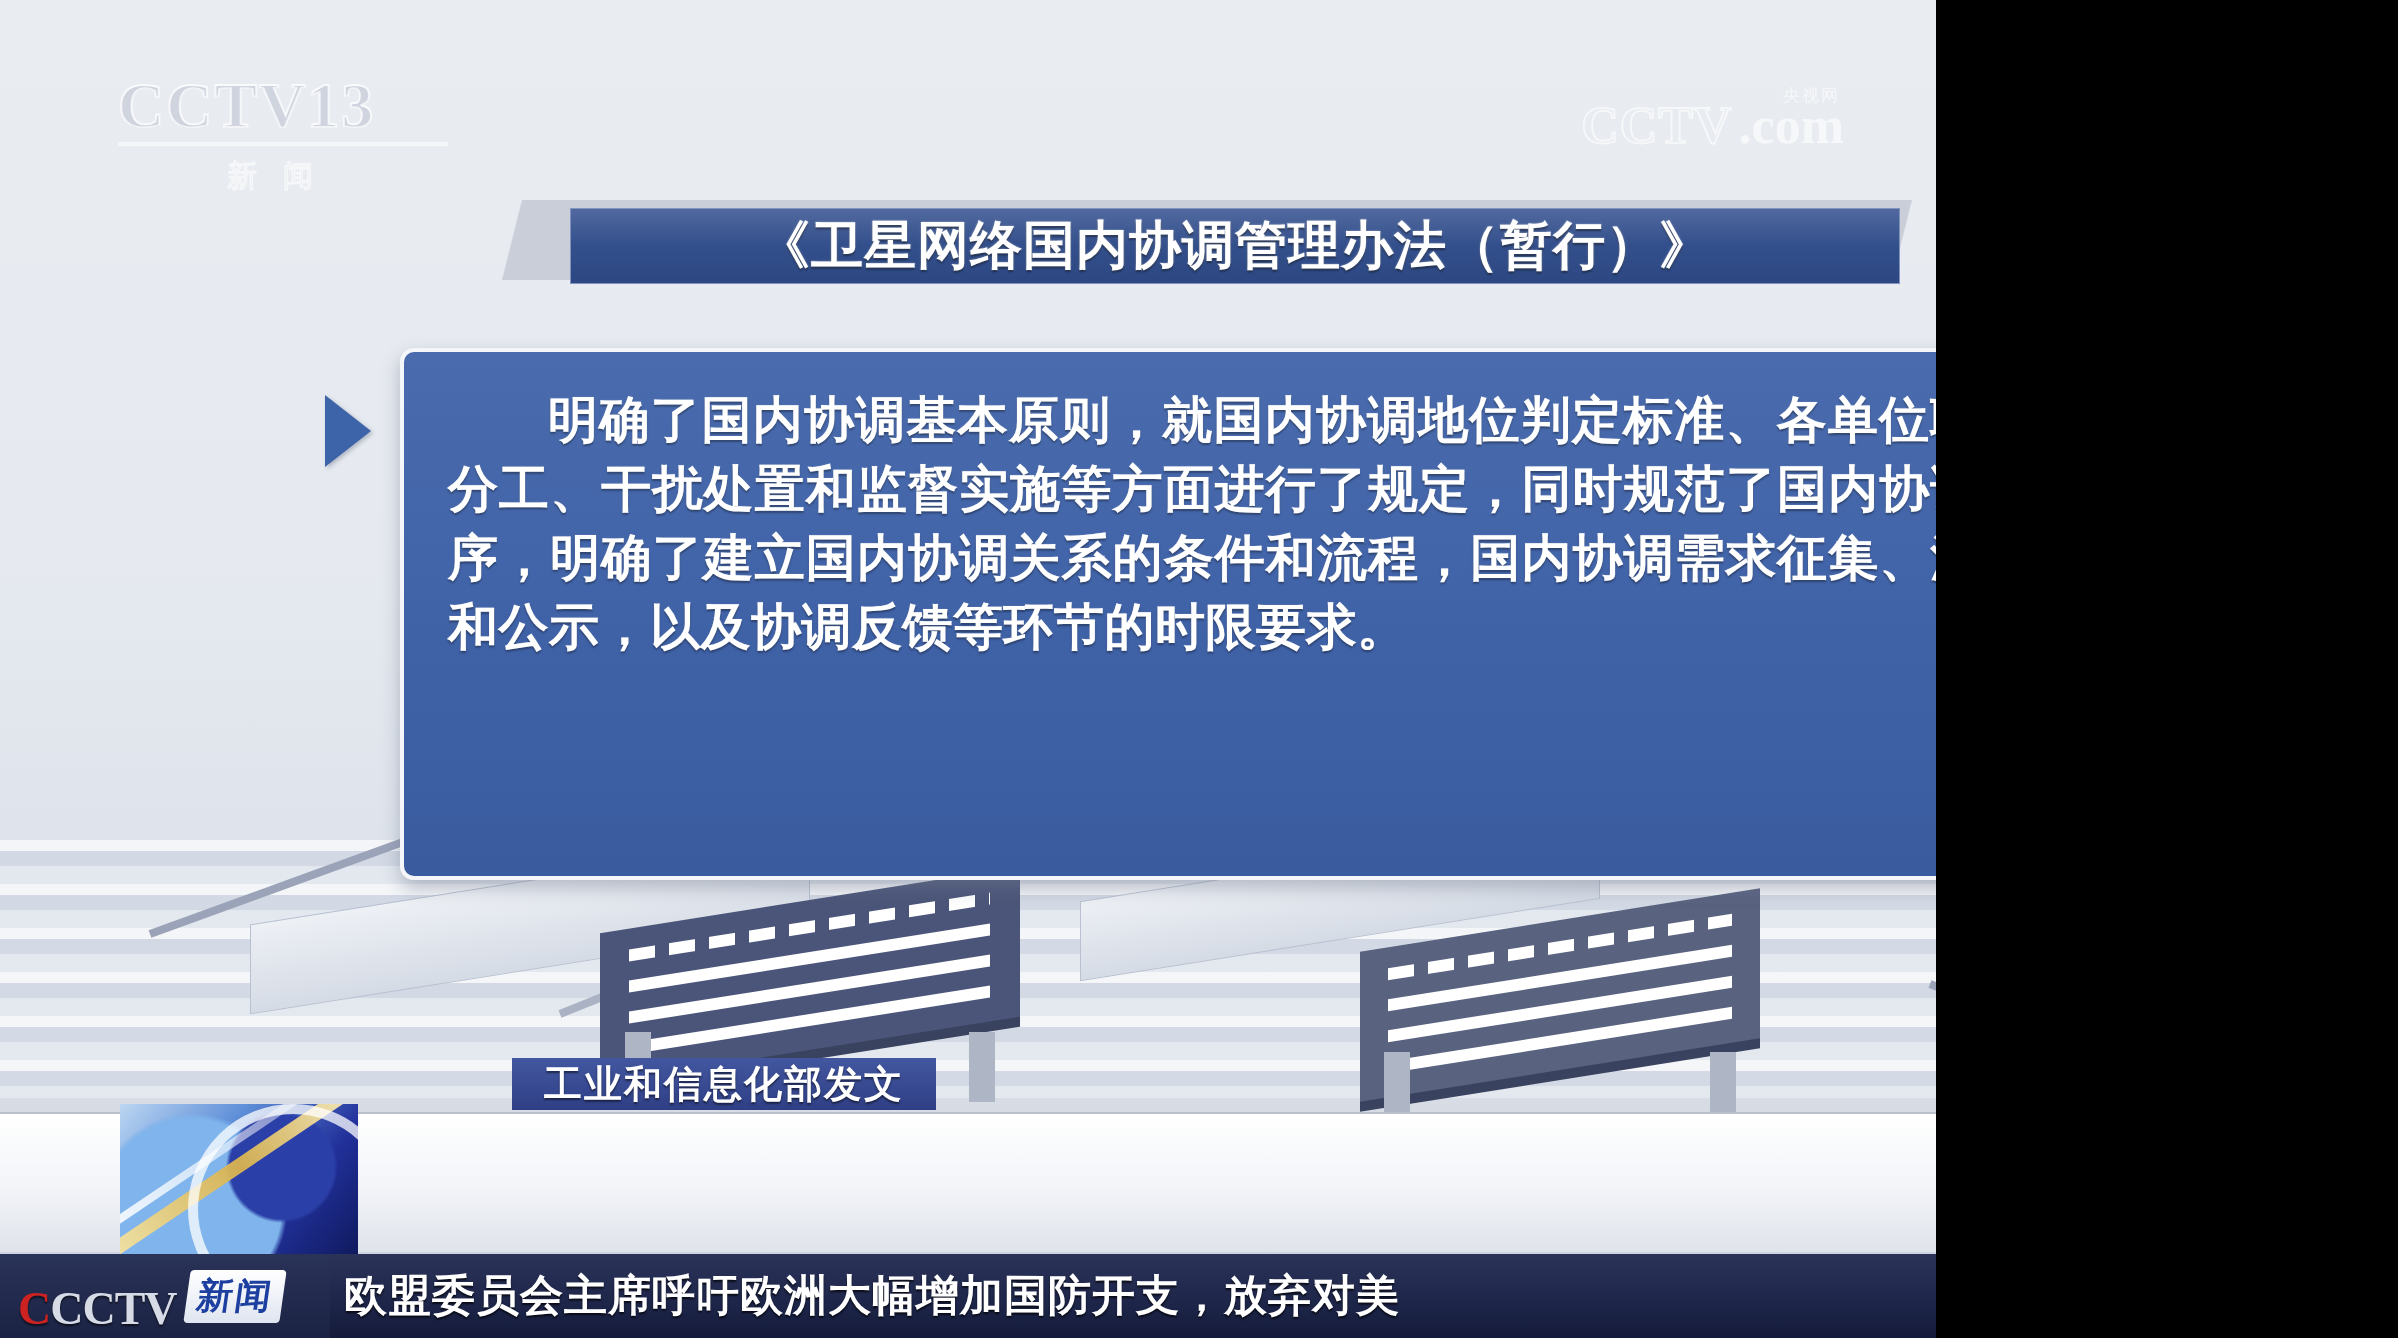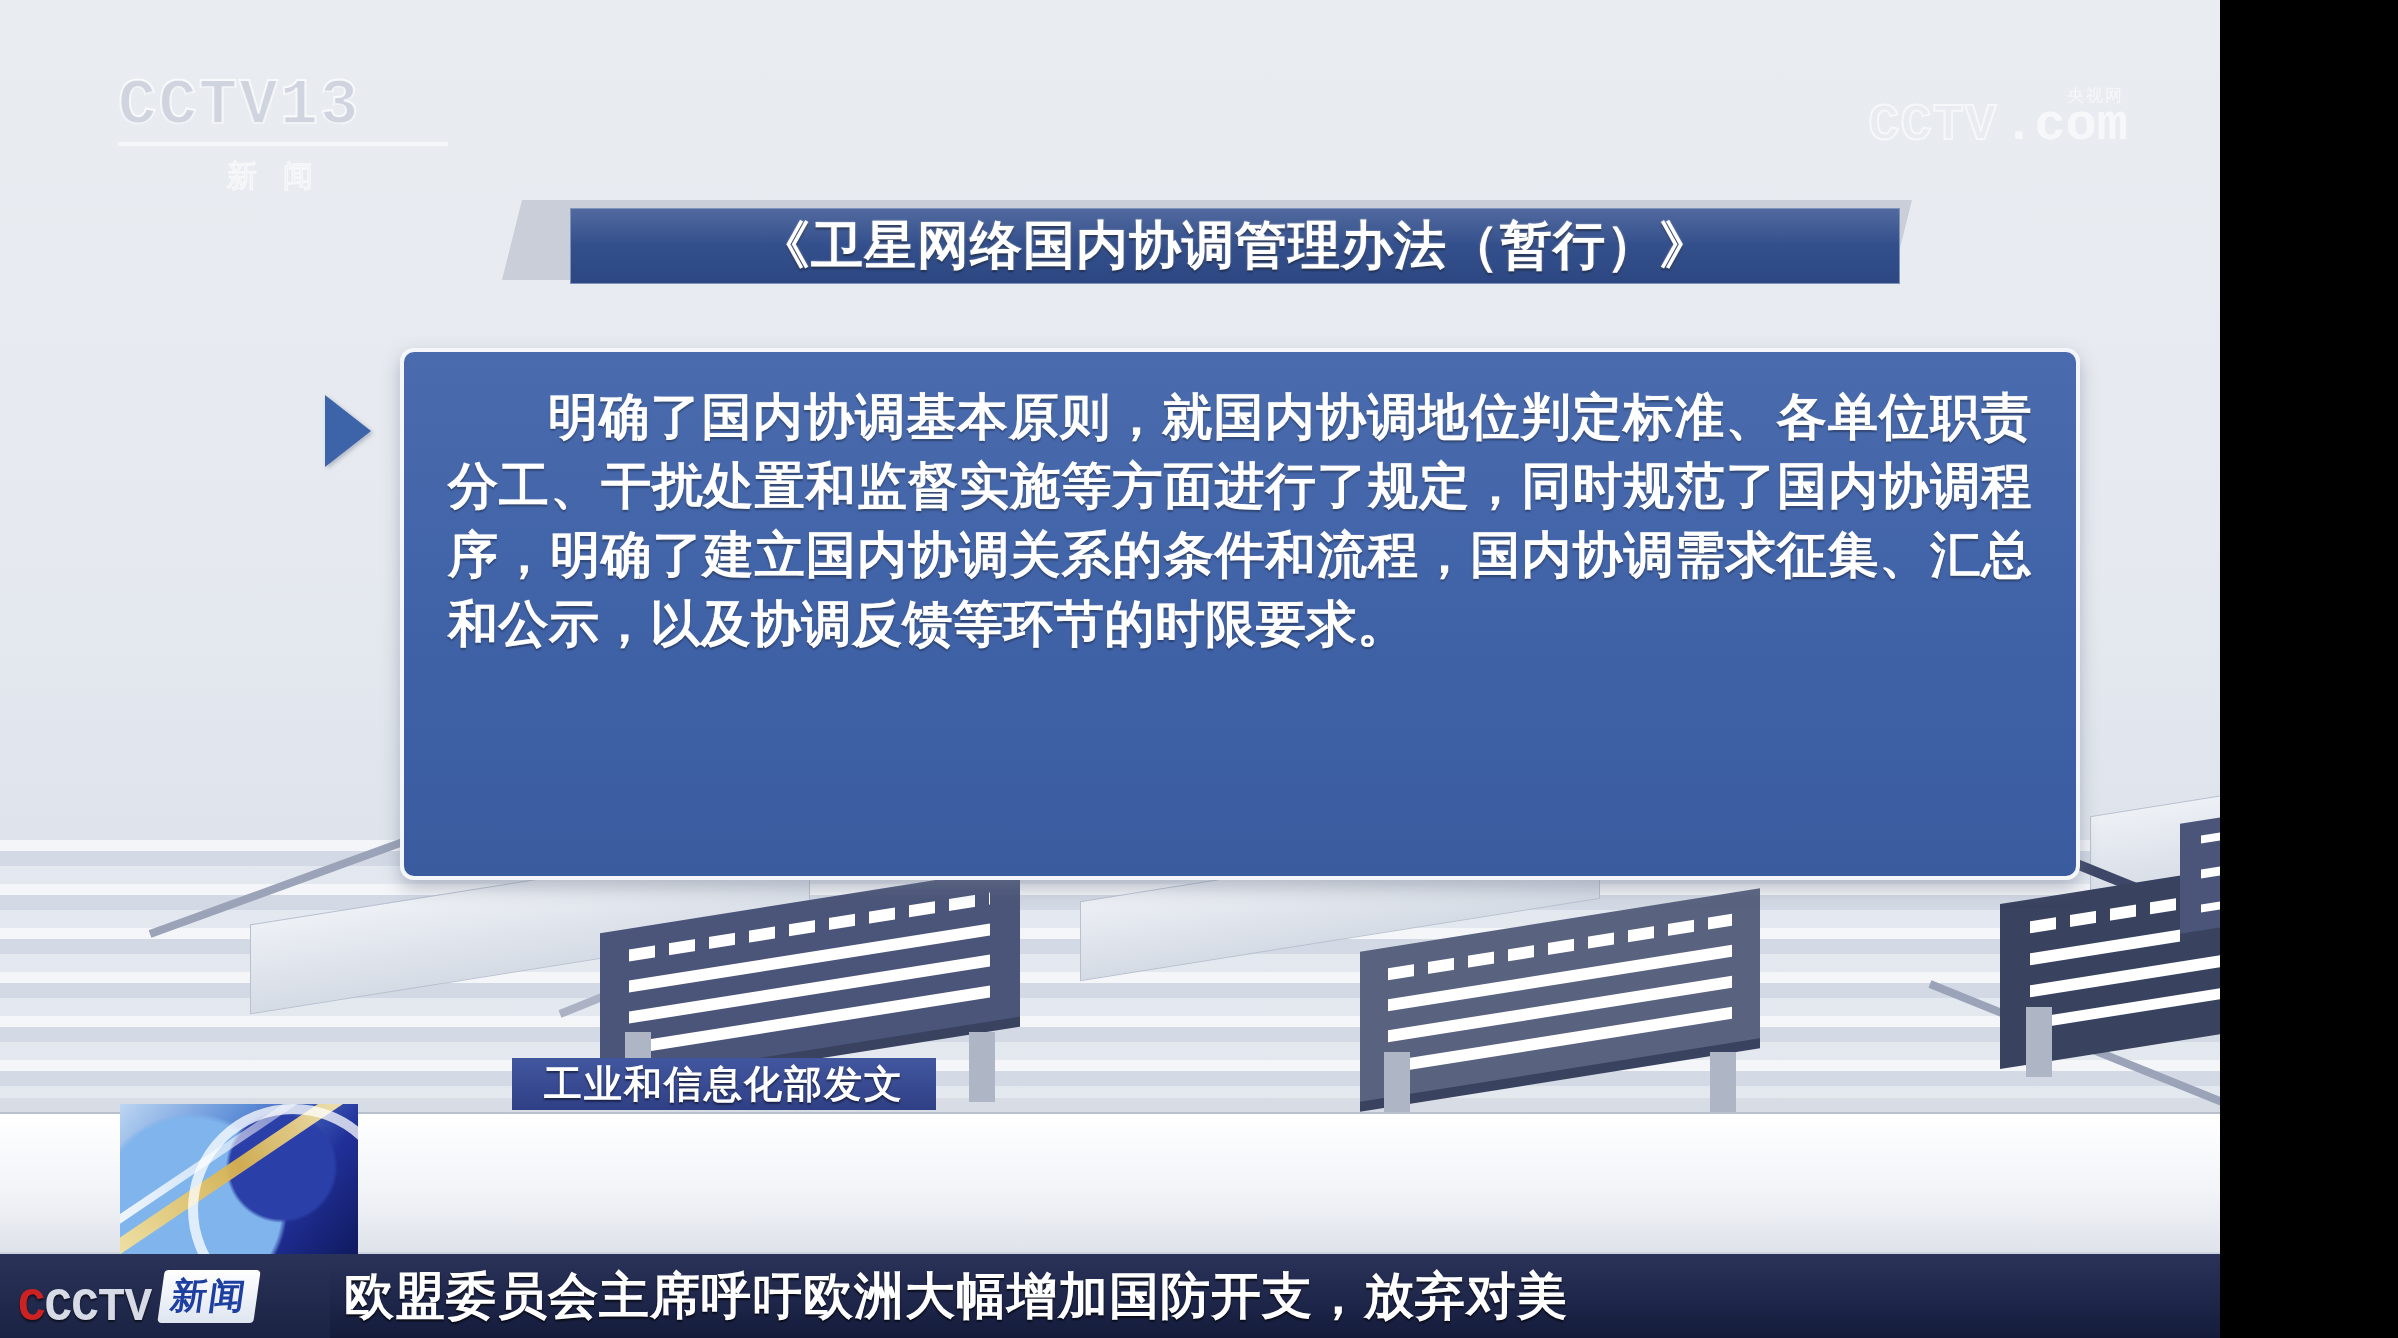--- a/index.html
+++ b/index.html
@@ -1,19 +1,19 @@
 <!DOCTYPE html>
 <html><head>
 <meta charset="utf-8">
 <style>
   html,body{margin:0;padding:0;background:#000;}
   *{box-sizing:border-box;}
   .stage{
-    position:relative;width:2220px;height:1338px;overflow:hidden;
-    font-family:Liberation Mono, monospace;
+    position:relative;width:1936px;height:1338px;overflow:hidden;
+    font-family:Liberation Serif, serif;
     background:#ef4444;
   }
 
   
   .bg-base{
     position:absolute;inset:0;
     background:linear-gradient(180deg,#e9ecf1 0%,#e6eaf0 40%,#dfe4ec 62%,#e2e6ed 100%);
   }
   .bg-bands{
     position:absolute;left:0;right:0;top:840px;height:330px;
@@ -196,21 +196,21 @@
   .tk-logo .news{
     background:linear-gradient(180deg,#ffffff,#dfe5f0);
     color:#1d3fa0;font-size:36px;font-weight:bold;letter-spacing:2px;
     padding:2px 10px;border-radius:4px;transform:skewX(-8deg);
   }
   .tk-text{
     flex:1;background:linear-gradient(180deg,#2b3359 0%,#1d2549 60%,#141b3a 100%);
     display:flex;align-items:center;overflow:hidden;padding-left:14px;
   }
   .tk-text .txt{
-    font-size:50px;font-weight:bold;color:#ffffff;letter-spacing:1px;
+    font-size:43px;font-weight:bold;color:#ffffff;letter-spacing:1px;
     white-space:nowrap;text-shadow:0 2px 2px rgba(0,0,0,.7);
   }
 </style>
 </head>
 <body>
 
 <div class="stage">
 
   <div class="bg-base"></div>
   <div class="bg-bands"></div>

